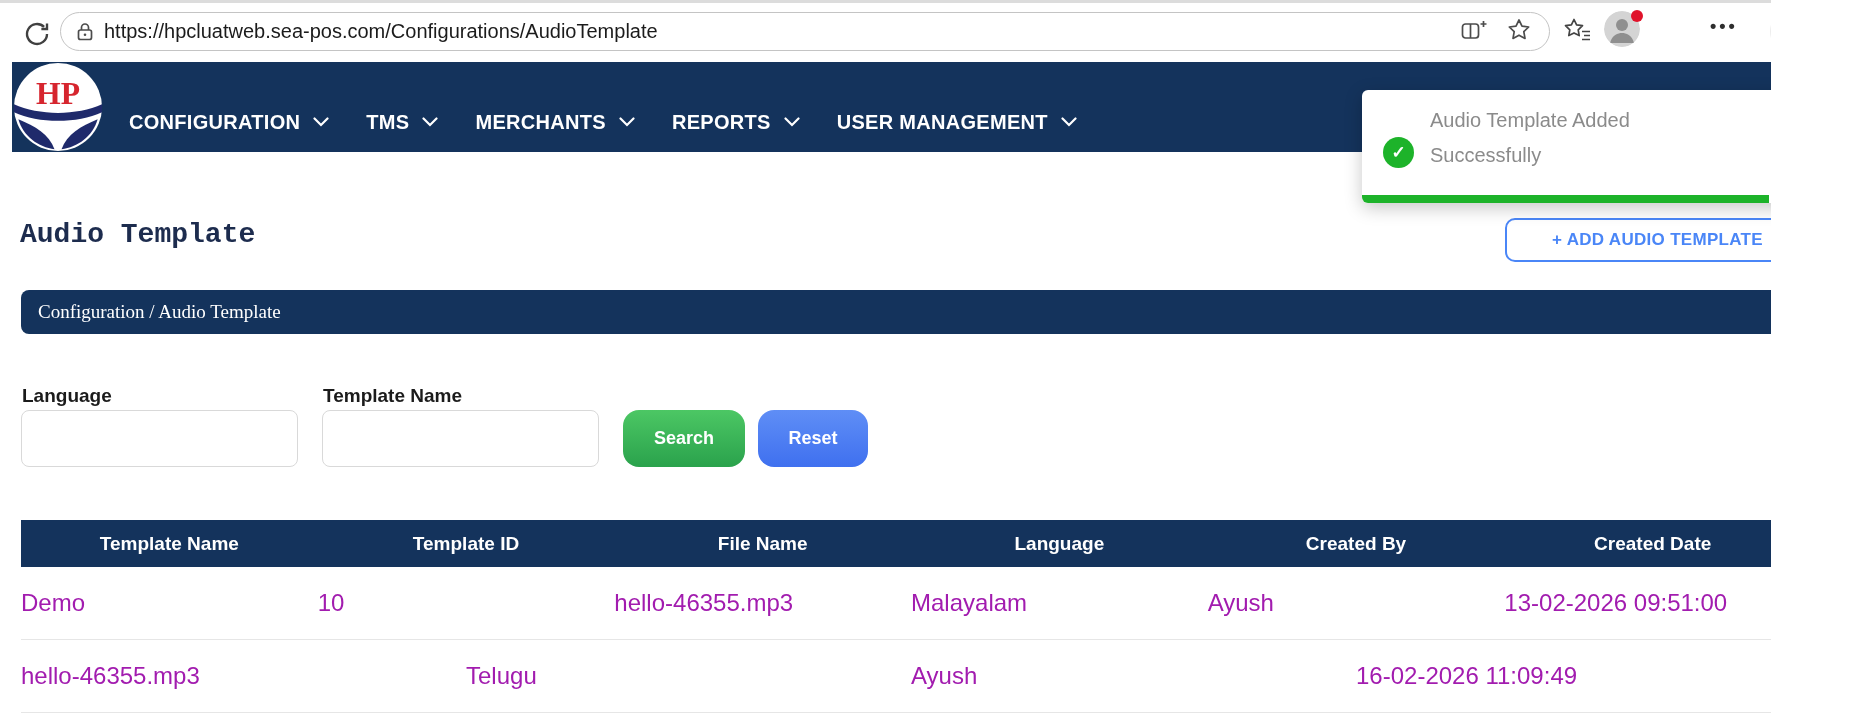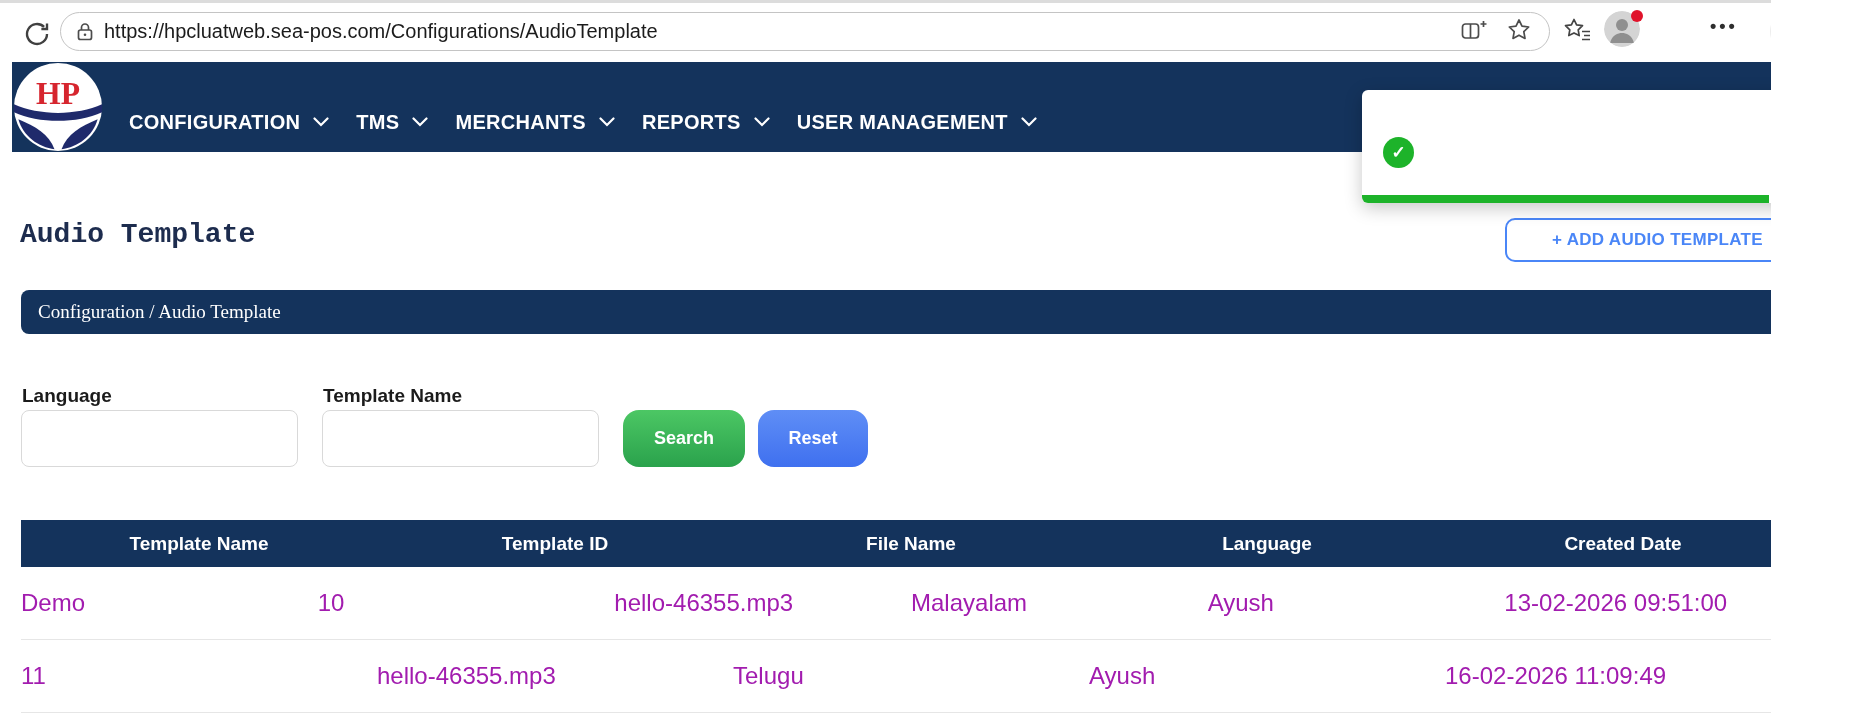--- a/index.html
+++ b/index.html
@@ -19,21 +19,21 @@
   .ellipsis-btn { position:absolute; left:1710px; top:13px; font-size:18px; font-weight:700; letter-spacing:3px; color:#2e2e2e; cursor:pointer; }
   .copilot { position:absolute; left:1770px; top:6px; width:96px; height:45px; background:#ededed; border-radius:23px; display:flex; align-items:center; gap:9px; padding-left:11px; cursor:pointer; }
   .swirl { width:27px; height:27px; border-radius:50%; flex:0 0 27px; position:relative;
            background:conic-gradient(from 210deg,#37c3f2,#2b6be3,#8b3bdd,#e84a8a,#f2992d,#ffd62e,#58c455,#37c3f2); }
   .swirl::after { content:''; position:absolute; left:5px; top:10px; width:17px; height:7px; background:#fff; border-radius:4px; transform:rotate(-35deg); }
   .copilot-label { font-size:20px; color:#1f1f1f; }
 
   
   .navbar { position:absolute; left:12px; top:62px; width:1849px; height:90px; background:#14335c; display:flex; align-items:center; }
   .logo { width:88px; height:88px; margin-left:2px; flex:0 0 88px; cursor:pointer; }
-  .menu { display:flex; align-items:center; gap:27px; margin-left:27px; position:relative; top:15px; }
+  .menu { display:flex; align-items:center; gap:37px; margin-left:27px; position:relative; top:15px; }
   .nav-item { display:flex; align-items:center; gap:13px; color:#fff; font-size:20px; font-weight:700; letter-spacing:.3px; cursor:pointer; white-space:nowrap; }
 
   
   .toast { position:absolute; left:1362px; top:90px; width:468px; height:113px; background:#fff; border-radius:6px;
            box-shadow:0 5px 18px rgba(0,0,0,.22); z-index:6; }
   .toast-check { position:absolute; left:21px; top:47px; width:31px; height:31px; border-radius:50%; background:#1db32a;
                  color:#fff; display:flex; align-items:center; justify-content:center; font-size:17px; font-weight:700; }
   .toast-msg { position:absolute; left:68px; top:13px; font-size:20px; color:#8b8b8b; line-height:35px; }
   .toast-close { position:absolute; right:16px; top:2px; font-size:27px; font-weight:400; color:#b3b3b3; cursor:pointer; }
   .toast-progress { position:absolute; left:0; bottom:0; height:8px; width:87%; background:#1db32a; border-radius:0 0 0 6px; }
@@ -158,20 +158,24 @@
         <span>USER MANAGEMENT</span>
         <svg width="16" height="10" viewBox="0 0 16 10">
             <path d="M1.5 1.5L8 8l6.5-6.5" fill="none" stroke="#fff" stroke-width="2.2" stroke-linecap="round"></path>
           </svg>
       </div>
     </nav>
   </div>
 
   <div class="toast">
     <div class="toast-check">✓</div>
+    <div class="toast-msg">
+      <span>Audio Template Added</span><br>
+      <span>Successfully</span>
+    </div>
     <div class="toast-close">×</div>
     <div class="toast-progress"></div>
   </div>
 
   <div class="page-title">Audio Template</div>
   <button class="add-btn">+ ADD AUDIO TEMPLATE</button>
   <div class="breadcrumb">Configuration / Audio Template</div>
 
   <div class="filter-label lbl-language">Language</div>
   <div class="filter-label lbl-template">Template Name</div>
@@ -179,32 +183,32 @@
   <input class="filter-input inp-template" type="text" value="" style="">
   <button class="btn search-btn">Search</button>
   <button class="btn reset-btn">Reset</button>
 
   <div class="table">
     <div class="thead">
       <div class="th">Template Name</div>
       <div class="th">Template ID</div>
       <div class="th">File Name</div>
       <div class="th">Language</div>
+      <div class="th">Created By</div>
       <div class="th">Created Date</div>
     </div>
     <div class="trow">
       <div class="td">Demo</div>
       <div class="td">10</div>
       <div class="td">hello-46355.mp3</div>
       <div class="td">Malayalam</div>
       <div class="td">Ayush</div>
       <div class="td">13-02-2026 09:51:00</div>
     </div>
     <div class="trow">
-      <div class="td">11</div>
       <div class="td">hello-46355.mp3</div>
       <div class="td">Telugu</div>
       <div class="td">Ayush</div>
       <div class="td">16-02-2026 11:09:49</div>
     </div>
   </div>
 
 </div>
 
 </body></html>

